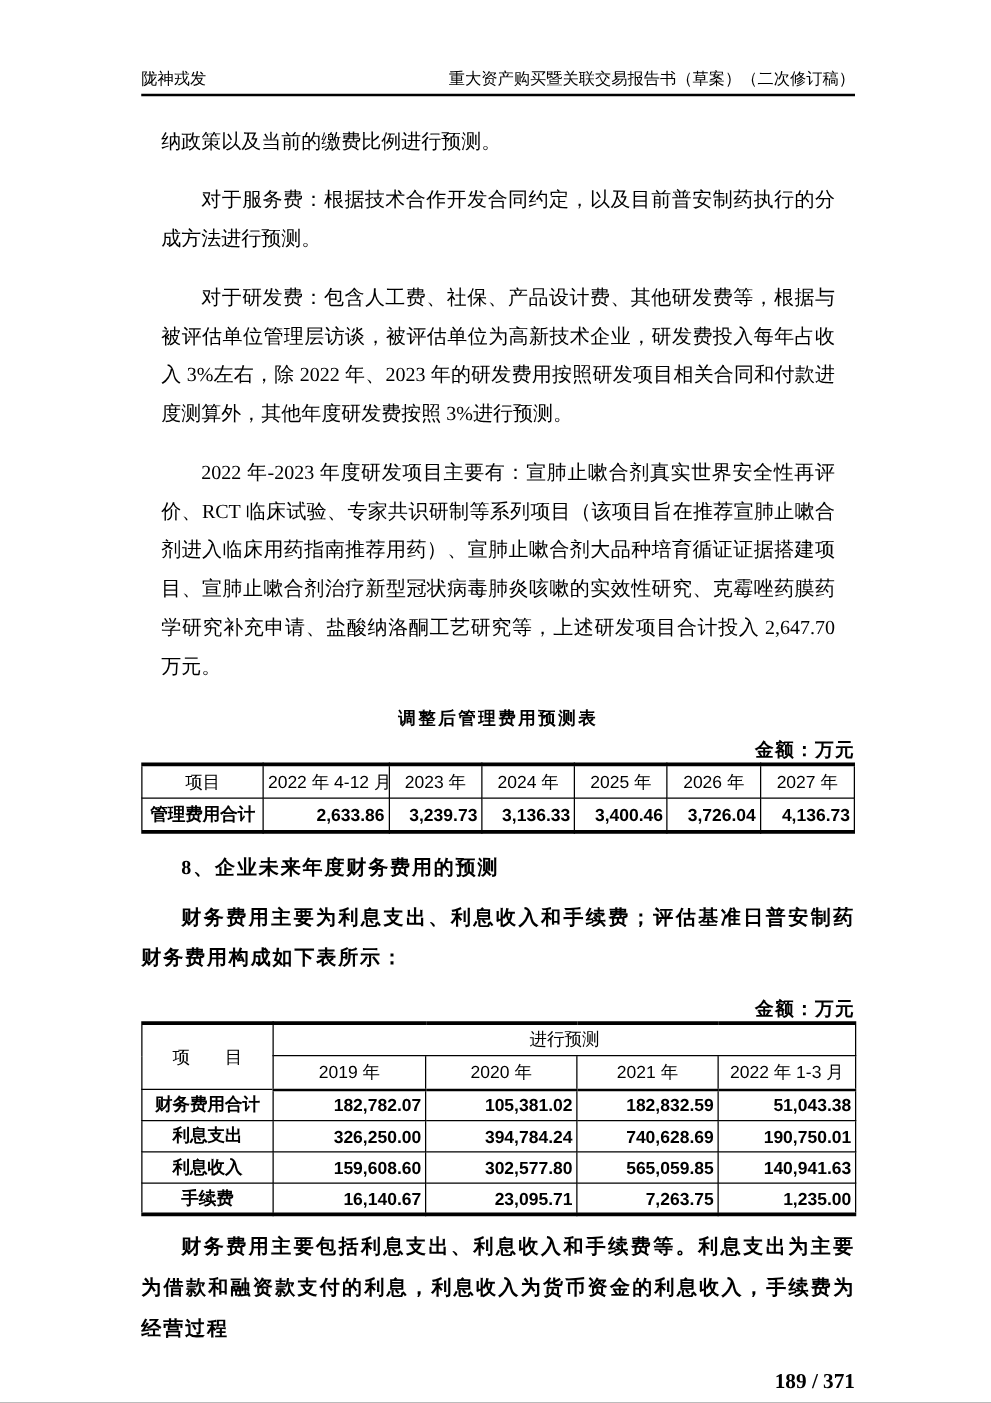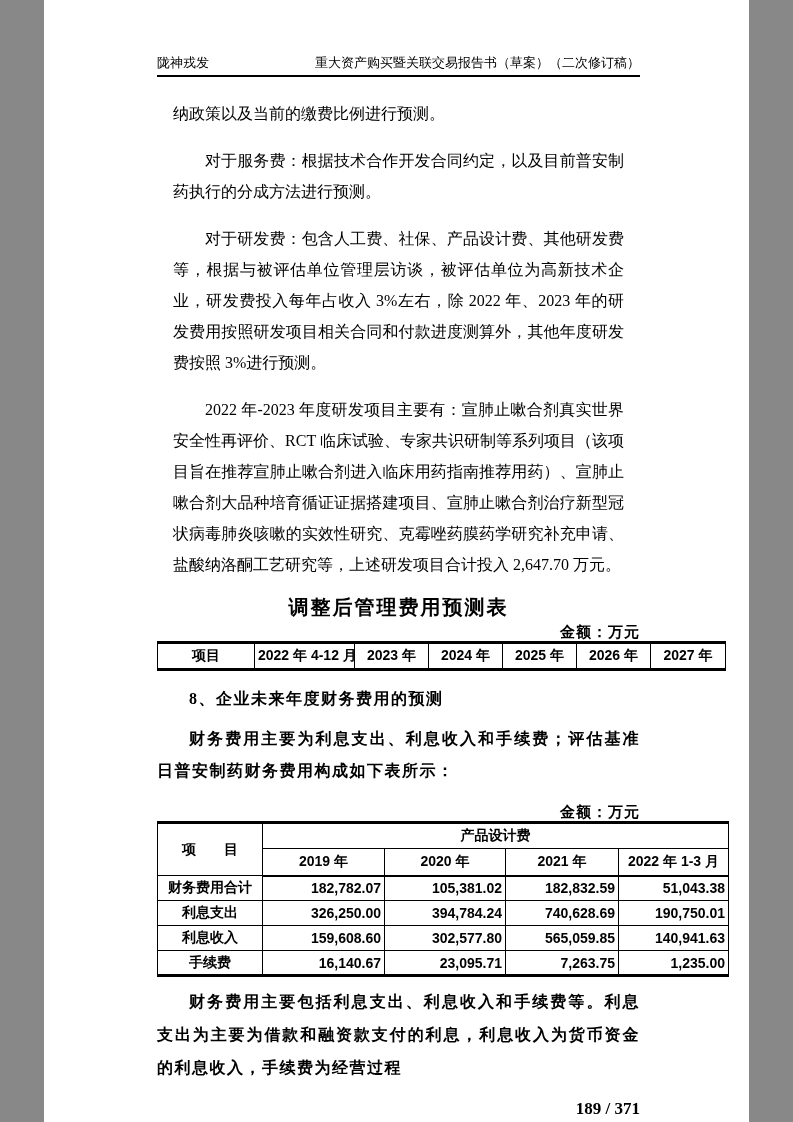--- a/index.html
+++ b/index.html
@@ -1,18 +1,18 @@
 <!DOCTYPE html>
 <html><head>
 <meta charset="utf-8">
 <style>
   html, body { margin: 0; padding: 0; background: #888; }
   .page {
     position: relative;
-    width: 705px;
+    width: 793px;
     height: 1122px;
     background: #ffffff;
     margin: 0 auto;
     box-sizing: border-box;
     padding: 55px 109px 0 113px;
     font-family: "Liberation Serif", serif;
     color: #000;
     overflow: hidden;
   }
   
@@ -38,21 +38,21 @@
     letter-spacing: 1.5px;
   }
   .p1 { margin-top: 21px; }
   .p2 { margin-top: 5px; }
   .p3 { margin-top: 6px; }
   .p4 { margin-top: 5px; }
   .p5 { margin-top: 5px; }
   .table-title {
     margin-top: 0;
     text-align: center;
-    font-size: 20px;
+    font-size: 14px;
     font-weight: bold;
     letter-spacing: 2px;
     line-height: 22px;
   }
   .unit-label {
     margin-top: 5px;
     text-align: right;
     font-size: 15px;
     font-weight: bold;
     letter-spacing: 1px;
@@ -81,21 +81,21 @@
     padding: 0 3px;
     box-sizing: border-box;
     overflow: hidden;
     white-space: nowrap;
   }
   table { border-top: 3px solid #000; border-bottom: 3px solid #000; }
   .tbl1 tr { height: 27px; }
   .tbl2 .hrow1 { height: 26px; }
   .tbl2 .hrow2 { height: 27px; }
   .tbl2 .drow  { height: 25px; }
-  th { font-weight: bold; }
+  th { font-weight: normal; }
   td.label { text-align: center; }
   td.num { text-align: right; }
   .tbl2 .hrow2 th { border-bottom: 2px solid #000; }
   .sec-heading {
     margin-top: 17px;
     font-size: 16px;
     font-weight: bold;
     letter-spacing: 1.5px;
     line-height: 22px;
     text-indent: 2em;
@@ -162,41 +162,50 @@
     <tbody>
         <tr>
       <th>项目</th>
       <th>2022 年 4-12 月</th>
       <th>2023 年</th>
       <th>2024 年</th>
       <th>2025 年</th>
       <th>2026 年</th>
       <th>2027 年</th>
     </tr>
+    <tr>
+      <td class="label">管理费用合计</td>
+      <td class="num">2,633.86</td>
+      <td class="num">3,239.73</td>
+      <td class="num">3,136.33</td>
+      <td class="num">3,400.46</td>
+      <td class="num">3,726.04</td>
+      <td class="num">4,136.73</td>
+    </tr>
   </tbody>
     </table>
 
   <div class="sec-heading">8、企业未来年度财务费用的预测</div>
 
   <p class="intro">财务费用主要为利息支出、利息收入和手续费；评估基准日普安制药财务费用构成如下表所示：</p>
 
   <div class="unit-label-2">金额：万元</div>
 
   <table class="tbl2">
     <colgroup>
       <col style="width:105px">
         <col style="width:122px">
         <col style="width:121px">
       <col style="width:113px">
         <col style="width:110px">
     </colgroup>
     <tbody>
         <tr class="hrow1">
       <th rowspan="2">项　　目</th>
-      <th colspan="4">产品设计费</th>
+      <th colspan="4">进行预测</th>
     </tr>
     <tr class="hrow2">
       <th>2019 年</th>
       <th>2020 年</th>
       <th>2021 年</th>
       <th>2022 年 1-3 月</th>
     </tr>
     <tr class="drow">
       <td class="label">财务费用合计</td>
       <td class="num">182,782.07</td>

